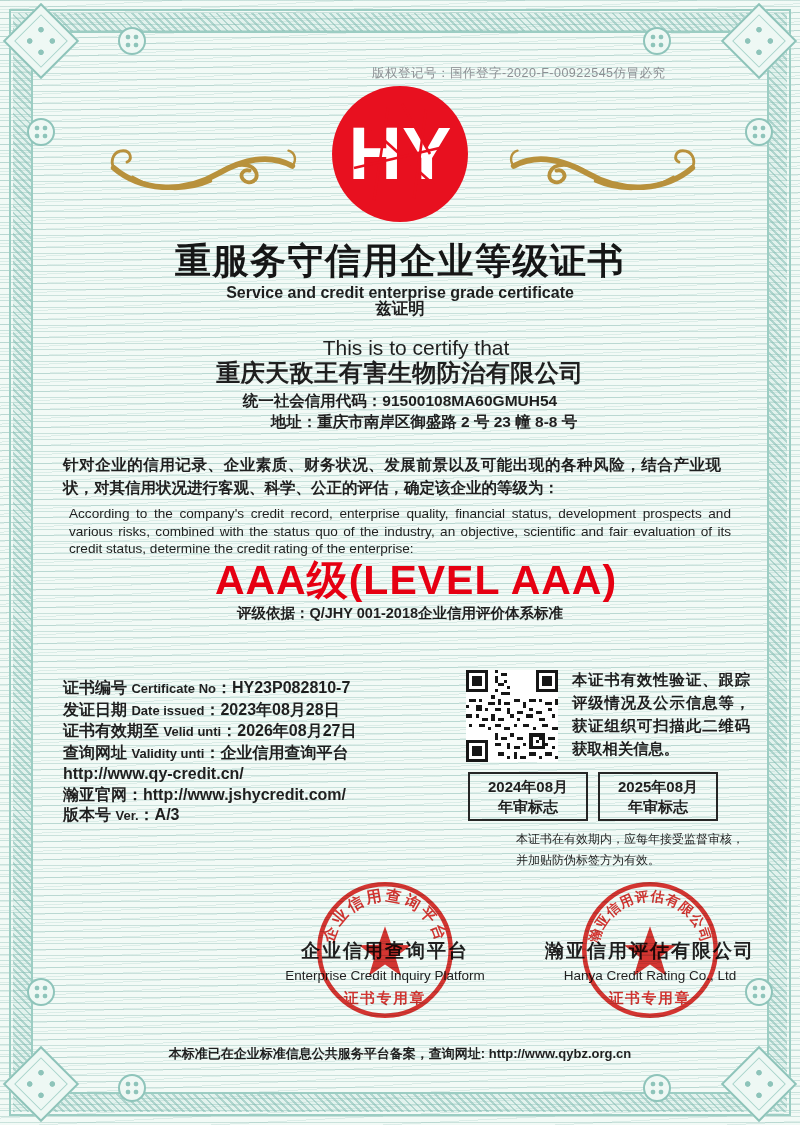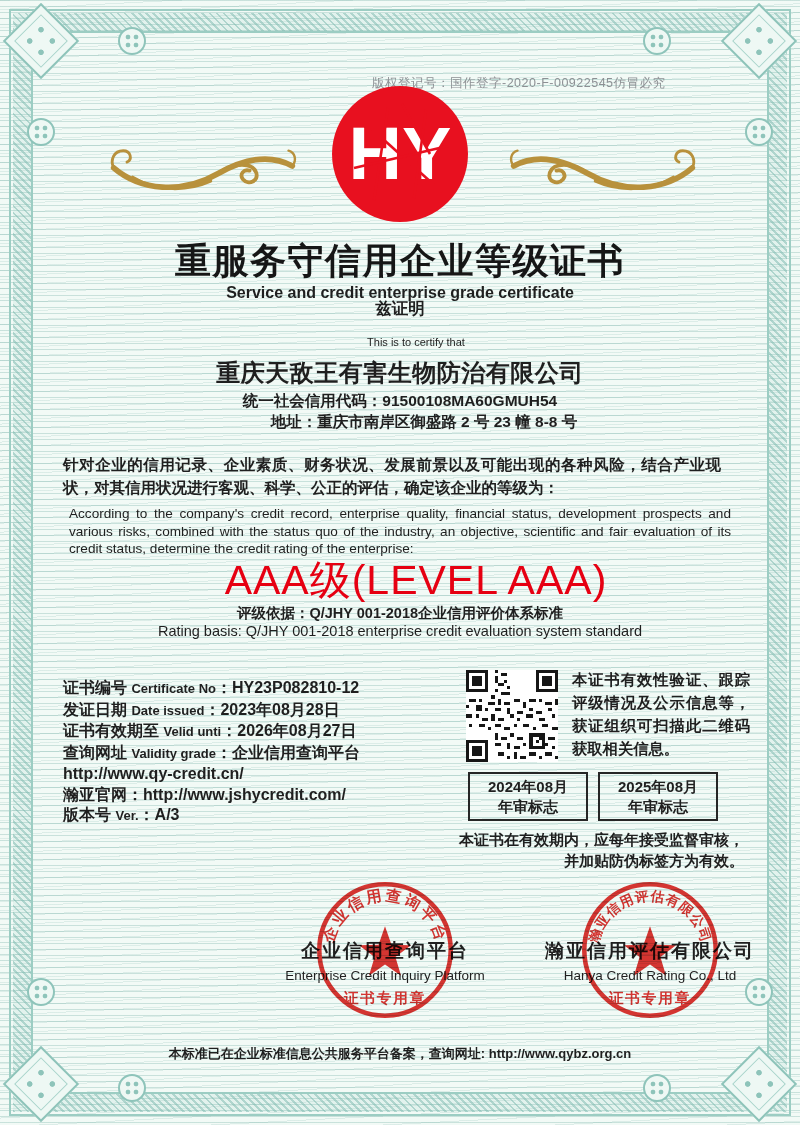--- a/index.html
+++ b/index.html
@@ -34,49 +34,49 @@
   .medallion{position:absolute;width:24px;height:24px;border-radius:50%;background:#eef8f4;border:2px solid #8ec4ba;pointer-events:none;
     background-image:
       radial-gradient(circle at 8px 8px, #8ec4ba 2px, transparent 2.7px),
       radial-gradient(circle at 16px 8px, #8ec4ba 2px, transparent 2.7px),
       radial-gradient(circle at 8px 16px, #8ec4ba 2px, transparent 2.7px),
       radial-gradient(circle at 16px 16px, #8ec4ba 2px, transparent 2.7px);}
   
   .abs{position:absolute;}
   .ctr{left:0;right:0;text-align:center;}
   
-  .copyright{top:65px;left:372px;font-size:12.5px;color:#8d9094;letter-spacing:.5px;margin-top:10px;}
+  .copyright{top:65px;left:372px;font-size:12.5px;color:#8d9094;letter-spacing:.5px;}
   .logo{top:84px;left:330px;width:140px;height:140px;}
   .flourish{top:124px;width:190px;height:80px;}
   .flourish.left{left:108px;}
   .flourish.right{left:508px;transform:scaleX(-1);}
   .title{top:237px;font-size:36px;font-weight:700;letter-spacing:1.5px;color:#161616;}
   .subtitle{top:284px;font-size:16px;font-weight:600;}
   .certify-cn{top:298px;font-size:16.5px;font-weight:600;}
-  .certify-en{top:336px;font-size:11px;padding-left:32px;}
+  .certify-en{top:336px;font-size:21px;padding-left:32px;}
   .company{top:357px;font-size:24px;font-weight:800;letter-spacing:.5px;}
   .code-line{top:391px;font-size:15.5px;font-weight:600;}
   .addr-line{top:412px;font-size:15.5px;font-weight:600;padding-left:48px;}
   
   .body-block{top:453px;left:63px;width:674px;text-align:justify;}
   .body-cn{font-size:15.5px;line-height:23px;font-weight:600;margin:0 16px 4px 0;}
   .body-en{font-size:13.6px;line-height:17.5px;font-weight:500;margin:6px;}
-  .rating{top:553px;font-size:41px;font-weight:400;letter-spacing:1px;padding-left:32px;}
+  .rating{top:553px;font-size:41px;font-weight:700;letter-spacing:1px;padding-left:32px;}
   .basis-cn{top:604px;font-size:14.5px;font-weight:600;}
   .basis-en{top:623px;font-size:14.5px;}
   
   .details{top:678px;left:63px;width:400px;font-size:16px;font-weight:600;}
   .details .row{line-height:20.5px;white-space:nowrap;}
   .details .en{font-size:13px;font-weight:700;}
   
   .qr{top:670px;left:466px;width:92px;height:92px;}
   .qr-note{top:668px;left:572px;width:178px;font-size:15.3px;line-height:23px;font-weight:600;text-align:justify;}
   .annual-box{top:772px;width:116px;height:45px;border:2px solid #262626;display:flex;flex-direction:column;justify-content:center;text-align:center;font-size:15px;font-weight:600;line-height:20px;}
   .annual-box.b1{left:468px;} .annual-box.b2{left:598px;}
-  .supervision{top:829px;right:56px;text-align:right;font-size:15px;font-weight:700;line-height:21px;}
+  .supervision{top:829px;right:56px;font-size:12px;font-weight:400;line-height:21px;}
   
   .org{width:300px;text-align:center;}
   .org .cn{font-size:19px;font-weight:700;letter-spacing:2px;white-space:nowrap;}
   .org .en{font-size:13.5px;font-weight:500;margin-top:4px;white-space:nowrap;}
   .org.left{top:938px;left:235px;}
   .org.right{top:938px;left:500px;}
   .seal{width:146px;height:146px;mix-blend-mode:multiply;opacity:.92;}
   .seal.left{top:877px;left:312px;}
   .seal.right{top:877px;left:577px;}
   
@@ -145,27 +145,26 @@
   <div class="abs ctr code-line">统一社会信用代码：91500108MA60GMUH54</div>
   <div class="abs ctr addr-line">地址：重庆市南岸区御盛路 2 号 23 幢 8-8 号</div>
 
   <div class="abs body-block">
     <p class="body-cn">针对企业的信用记录、企业素质、财务状况、发展前景以及可能出现的各种风险，结合产业现状，对其信用状况进行客观、科学、公正的评估，确定该企业的等级为：</p>
     <p class="body-en">According to the company's credit record, enterprise quality, financial status, development prospects and various risks, combined with the status quo of the industry, an objective, scientific and fair evaluation of its credit status, determine the credit rating of the enterprise:</p>
   </div>
 
   <div class="abs ctr rating" style="color:#e60012;">AAA级(LEVEL AAA)</div>
   <div class="abs ctr basis-cn">评级依据：Q/JHY 001-2018企业信用评价体系标准</div>
-  <div class="abs ctr basis-en">Rating basis: Q/JHY 001-2018 enterprise credit evaluation system standard</div>
 
   <div class="abs details">
-    <div class="row"><span>证书编号</span> <span class="en">Certificate No</span><span>：</span><span>HY23P082810-12</span></div>
+    <div class="row"><span>证书编号</span> <span class="en">Certificate No</span><span>：</span><span>HY23P082810-7</span></div>
     <div class="row"><span>发证日期</span> <span class="en">Date issued</span><span>：</span><span>2023年08月28日</span></div>
     <div class="row"><span>证书有效期至</span> <span class="en">Velid unti</span><span>：</span><span>2026年08月27日</span></div>
-    <div class="row"><span>查询网址</span> <span class="en">Validity grade</span><span>：</span><span>企业信用查询平台</span></div>
+    <div class="row"><span>查询网址</span> <span class="en">Validity unti</span><span>：</span><span>企业信用查询平台</span></div>
     <div class="row"><span>http://www.qy-credit.cn/</span></div>
     <div class="row"><span>瀚亚官网</span><span>：</span><span>http://www.jshycredit.com/</span></div>
     <div class="row"><span>版本号</span> <span class="en">Ver.</span><span>：</span><span>A/3</span></div>
   </div>
 
   <svg class="abs qr" viewBox="0 0 29 29" shape-rendering="crispEdges">
     <rect x="0" y="0" width="29" height="29" fill="#ffffff"></rect>
     <g fill="#161616">
       <rect x="0" y="0" width="7" height="7"></rect>
         <rect x="22" y="0" width="7" height="7"></rect>

